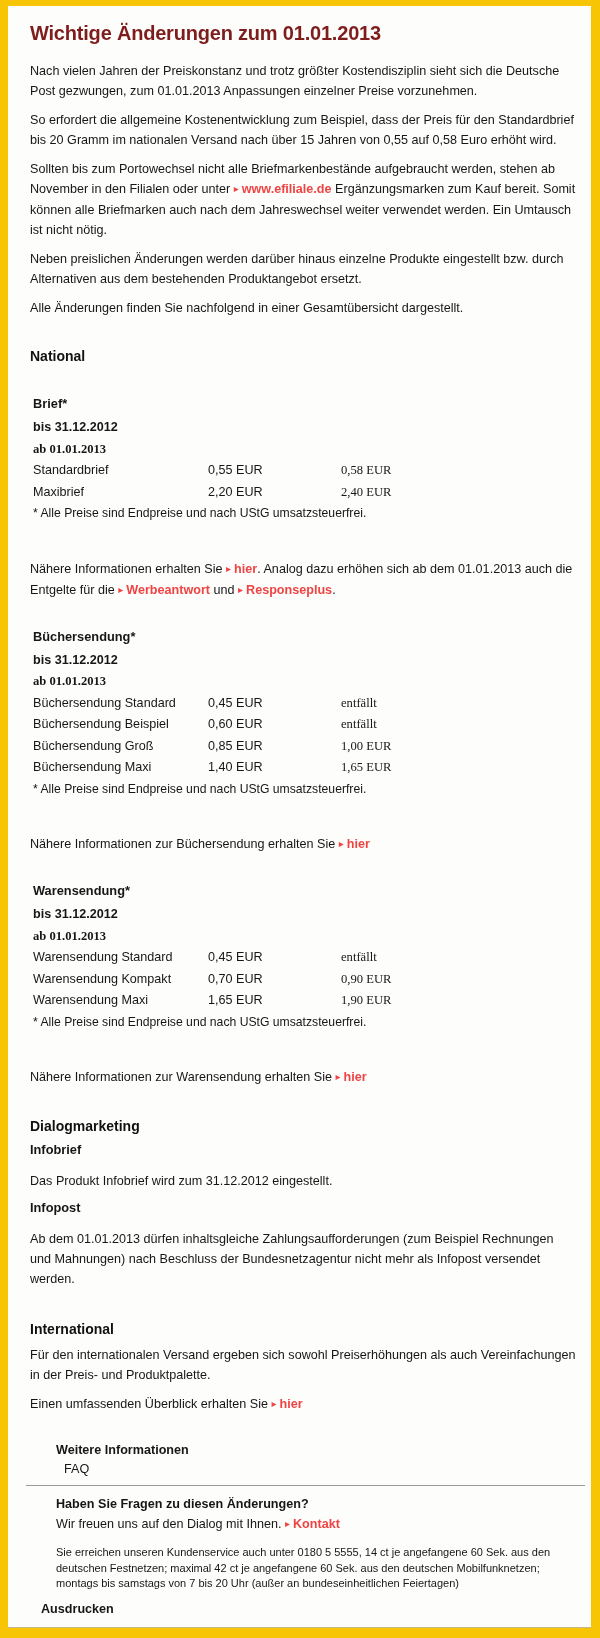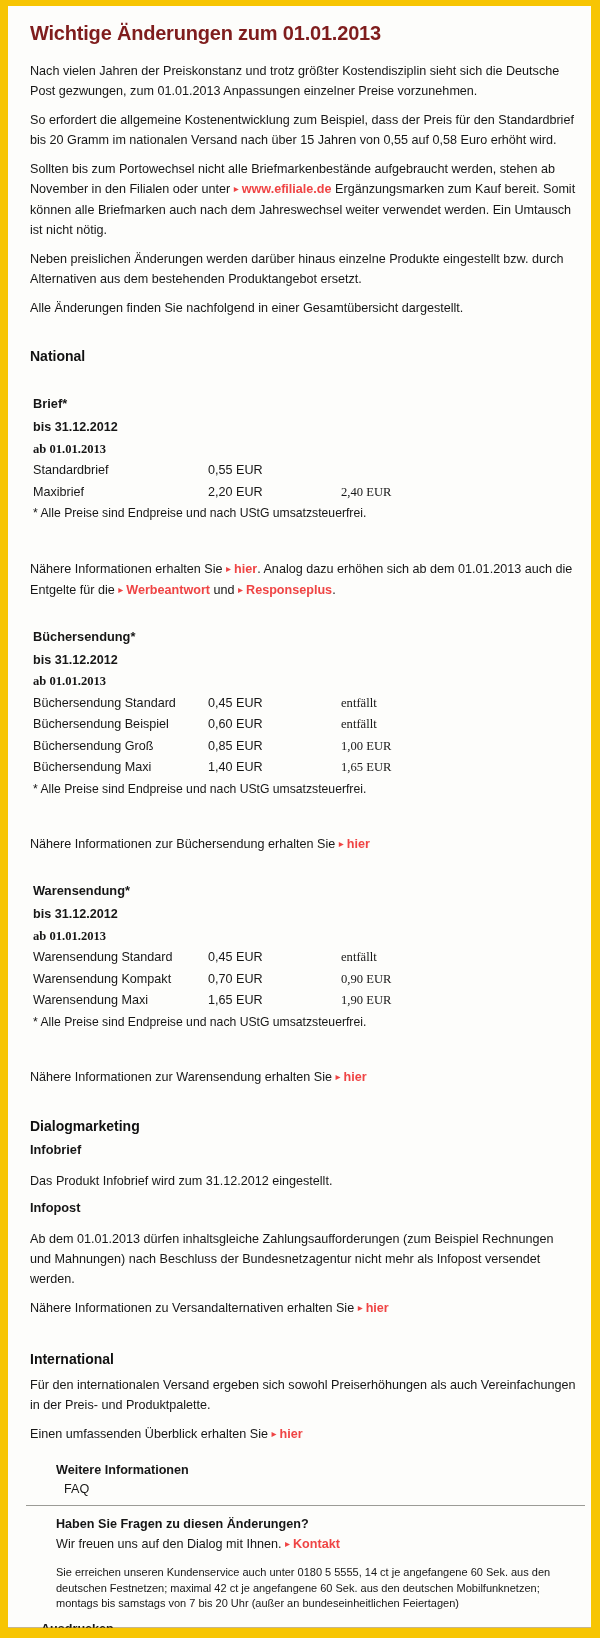--- a/index.html
+++ b/index.html
@@ -46,21 +46,21 @@
   .footnote { font-size: 12.2px; line-height: 21.5px; }
 
   .infoline { font-size: 12.6px; line-height: 20px; margin: 34px 0 9px 0; }
   .infoline.tight { margin-top: 9px; }
 
   .lnk { font-weight: bold; color: #ef4444; cursor: pointer; white-space: nowrap; }
   .arr { font-size: 10px; margin-right: 3px; position: relative; top: -1px; }
 
   h3.sub { font-size: 12.8px; font-weight: bold; margin: 8px 0 14px 0; }
 
-  .footer { margin-top: 16px; padding-left: 26px; font-size: 12.6px; }
+  .footer { margin-top: 26px; padding-left: 26px; font-size: 12.6px; }
   .footer .more { font-weight: bold; line-height: 19px; }
   .footer .faq { line-height: 19px; padding-left: 8px; cursor: pointer; }
   .footer hr {
     border: none; border-top: 1px solid #9b9b96;
     margin: 6px -8px 8px -30px; height: 0;
   }
   .footer .q { font-weight: bold; line-height: 20px; }
   .footer .dialog { line-height: 20px; }
   .smallprint { font-size: 11px; line-height: 15.5px; margin-top: 10px; max-width: 515px; }
   .print { font-weight: bold; margin: 10px 0 0 -15px; cursor: pointer; }
@@ -98,20 +98,21 @@
     <div class="tbl first">
       <div class="tbl-title">Brief*</div>
       <div class="trow head">
         <div class="c1"></div>
         <div class="c2">bis 31.12.2012</div>
         <div class="c3">ab 01.01.2013</div>
       </div>
       <div class="trow">
         <div class="c1">Standardbrief</div>
         <div class="c2">0,55 EUR</div>
+        <div class="c3">0,58 EUR</div>
       </div>
       <div class="trow">
         <div class="c1">Maxibrief</div>
         <div class="c2">2,20 EUR</div>
         <div class="c3">2,40 EUR</div>
       </div>
       <div class="footnote">* Alle Preise sind Endpreise und nach UStG umsatzsteuerfrei.</div>
     </div>
 
     <p class="infoline"><span>Nähere Informationen erhalten Sie </span><span class="lnk"><span class="arr">▸</span><span>hier</span></span><span>. Analog dazu erhöhen sich ab dem 01.01.2013 auch die Entgelte für die </span><span class="lnk"><span class="arr">▸</span><span>Werbeantwort</span></span><span> und </span><span class="lnk"><span class="arr">▸</span><span>Responseplus</span></span><span>.</span></p>
@@ -173,21 +174,20 @@
       <div class="footnote">* Alle Preise sind Endpreise und nach UStG umsatzsteuerfrei.</div>
     </div>
 
     <p class="infoline"><span>Nähere Informationen zur Warensendung erhalten Sie </span><span class="lnk"><span class="arr">▸</span><span>hier</span></span></p>
 
     <h2 class="section">Dialogmarketing</h2>
     <h3 class="sub">Infobrief</h3>
     <p class="body">Das Produkt Infobrief wird zum 31.12.2012 eingestellt.</p>
     <h3 class="sub">Infopost</h3>
     <p class="body">Ab dem 01.01.2013 dürfen inhaltsgleiche Zahlungsaufforderungen (zum Beispiel Rechnungen und Mahnungen) nach Beschluss der Bundesnetzagentur nicht mehr als Infopost versendet werden.</p>
-    <p class="infoline tight"><span>Nähere Informationen zu Versandalternativen erhalten Sie </span><span class="lnk"><span class="arr">▸</span><span>hier</span></span></p>
 
     <h2 class="section mt">International</h2>
     <p class="body">Für den internationalen Versand ergeben sich sowohl Preiserhöhungen als auch Vereinfachungen in der Preis- und Produktpalette.</p>
     <p class="infoline tight"><span>Einen umfassenden Überblick erhalten Sie </span><span class="lnk"><span class="arr">▸</span><span>hier</span></span></p>
 
     <div class="footer">
       <div class="more">Weitere Informationen</div>
       <div class="faq">FAQ</div>
       <hr>
       <div class="q">Haben Sie Fragen zu diesen Änderungen?</div>

